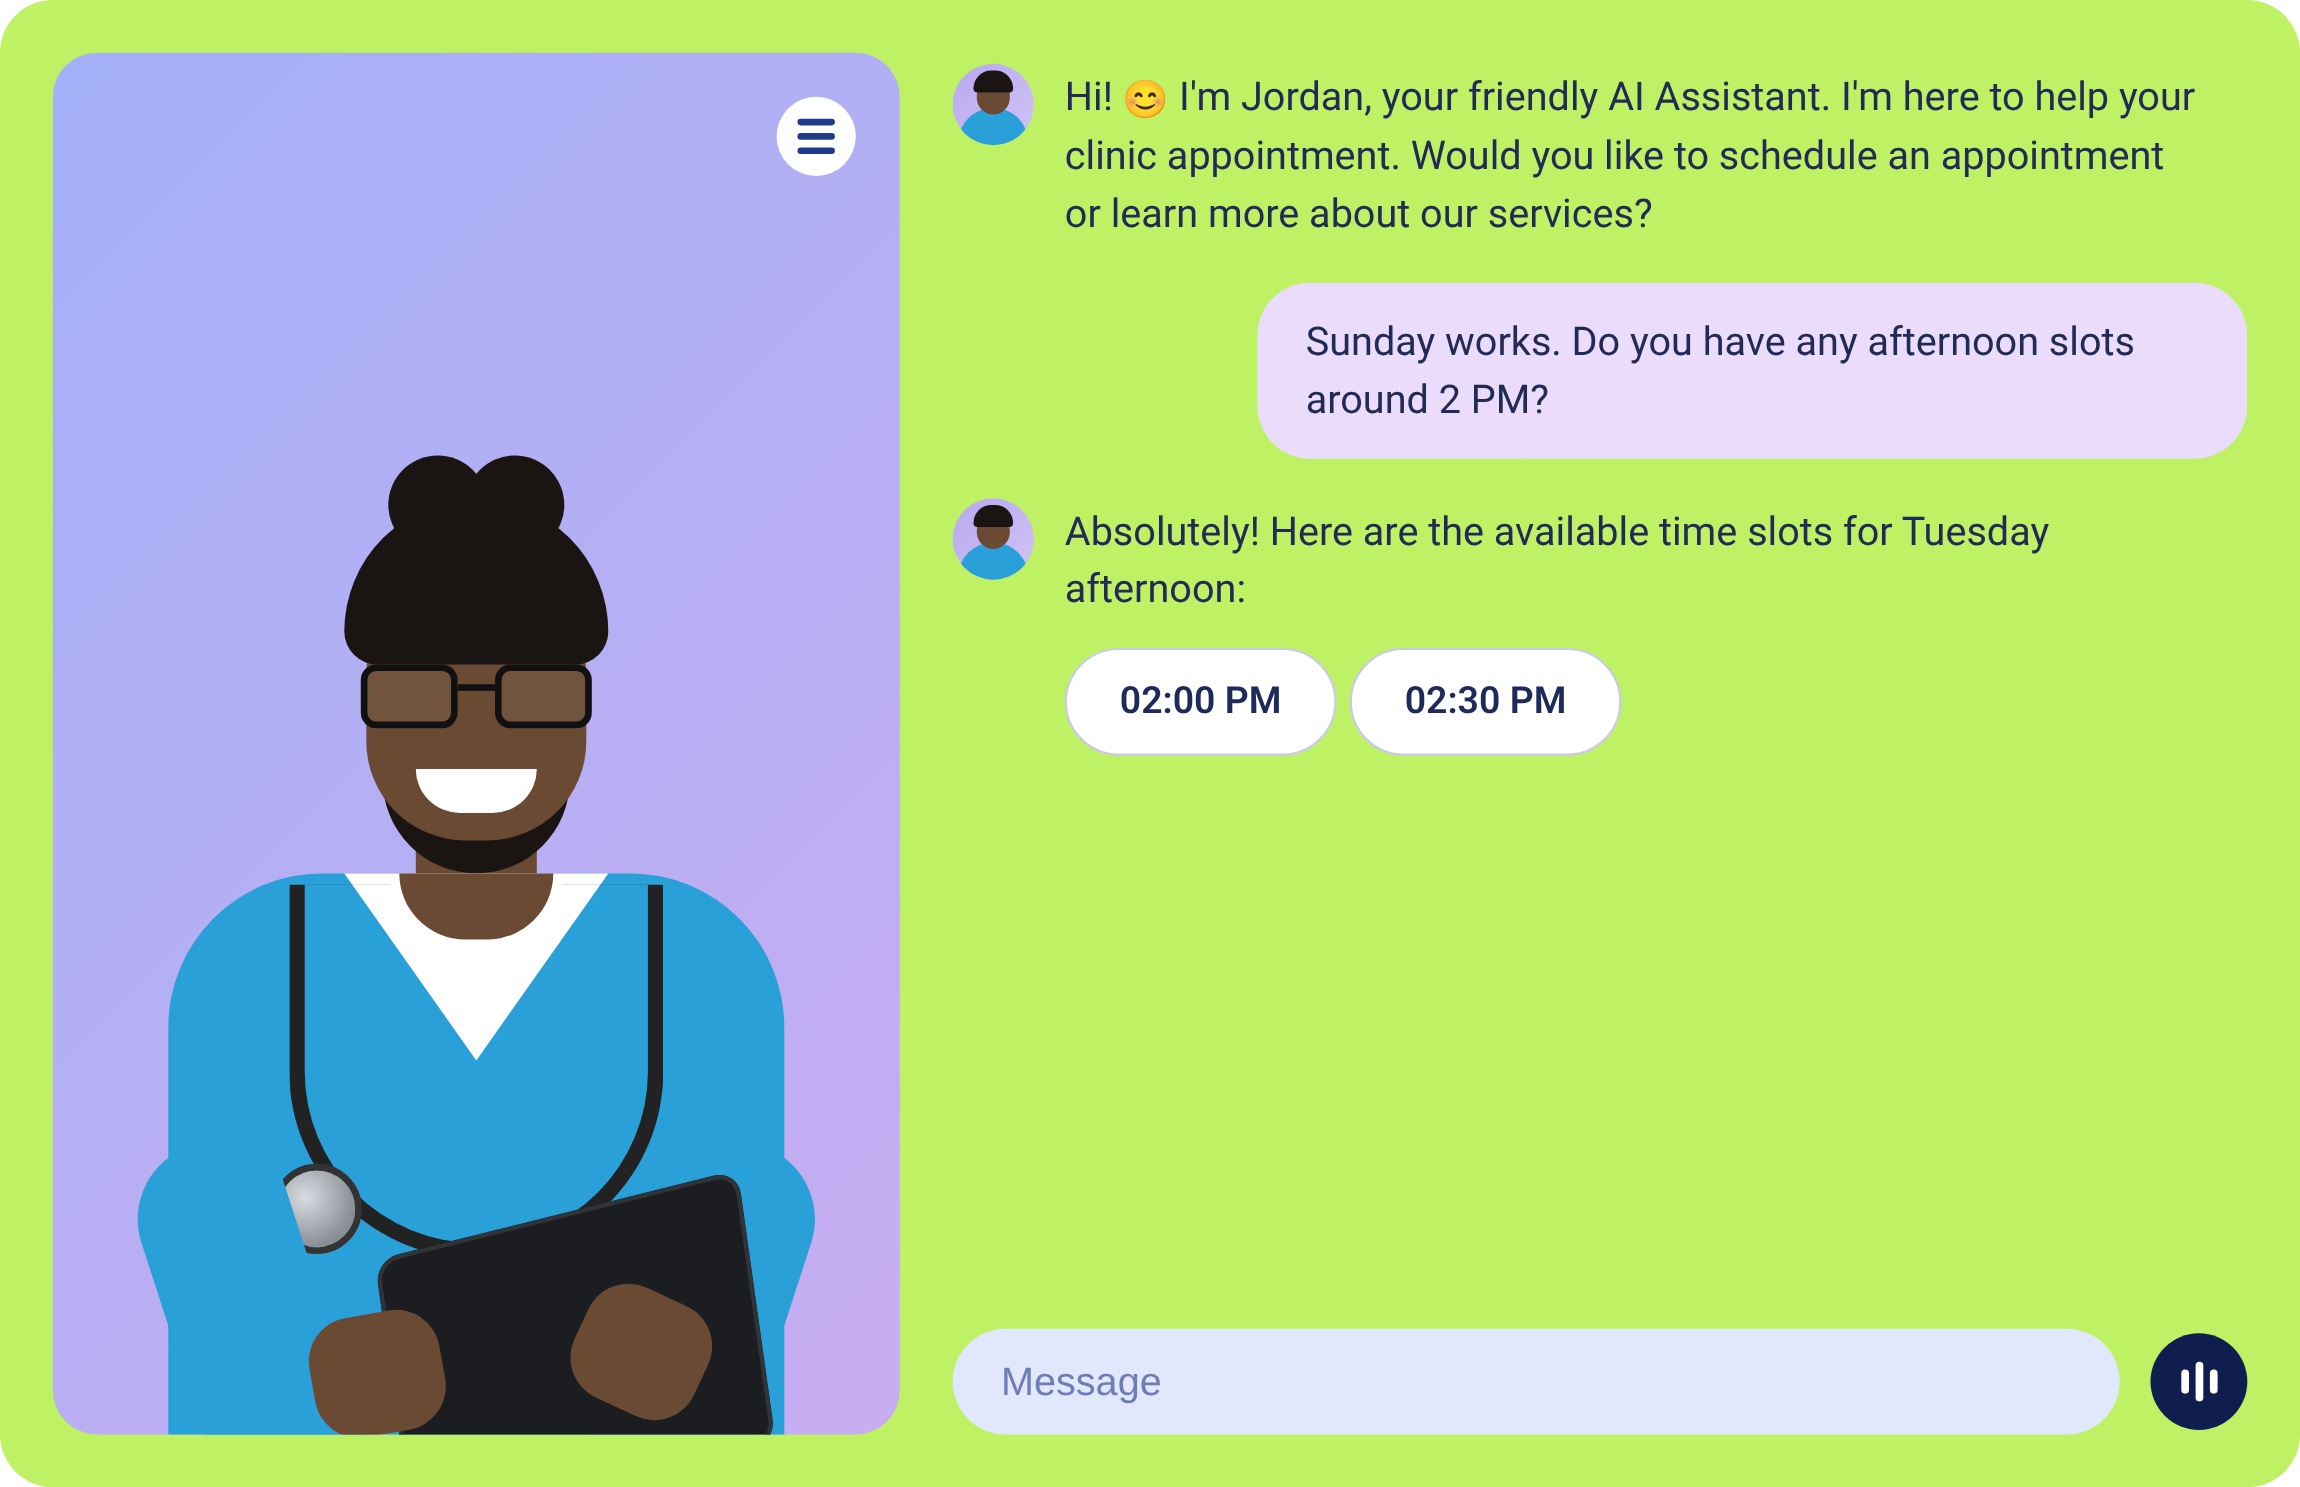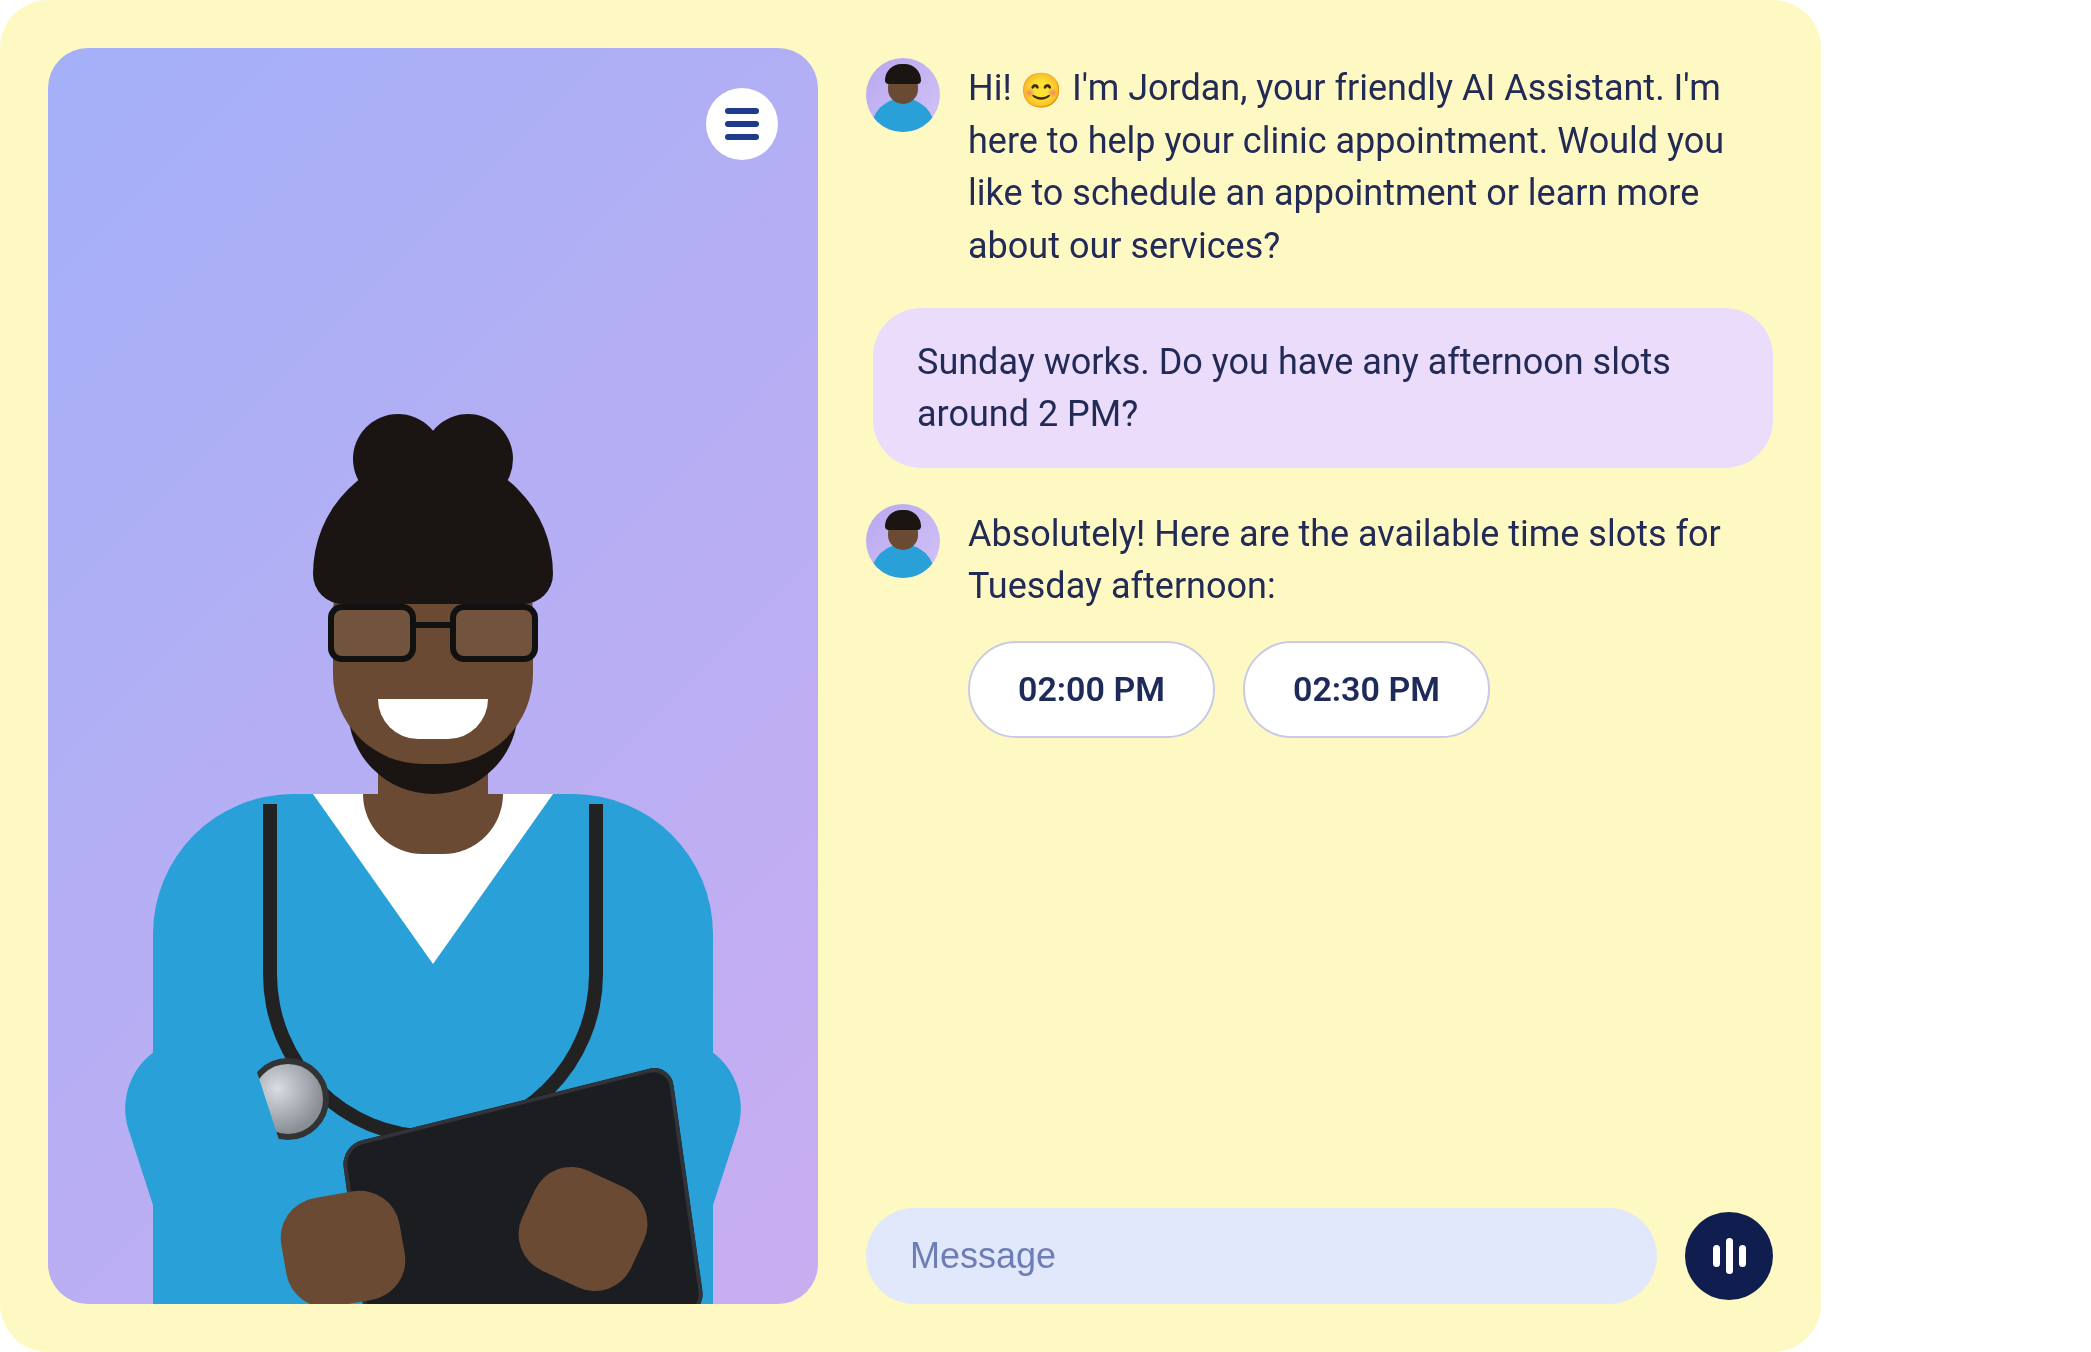--- a/index.html
+++ b/index.html
@@ -3,23 +3,23 @@
 <meta charset="utf-8">
 <style>
   * { box-sizing: border-box; margin: 0; padding: 0; }
   html, body { width: 100%; height: 100%; }
   body {
     font-family: -apple-system, BlinkMacSystemFont, "Segoe UI", Roboto, Helvetica, Arial, sans-serif;
     background: #fff;
     color: #1e2a5a;
   }
   .app {
-    width: 1821px;
+    width: 2091px;
     height: 1352px;
-    background: #fef9c3;
+    background: #bef264;
     border-radius: 48px;
     display: flex;
     padding: 48px;
     gap: 48px;
     position: relative;
     overflow: hidden;
   }
 
   
   .hero {
@@ -291,21 +291,21 @@
     color: #222a56;
     font-size: 36px;
     line-height: 1.45;
     padding: 28px 44px;
     border-radius: 48px;
     max-width: 900px;
   }
 
   .slot-row {
     display: flex;
-    gap: 28px;
+    gap: 12px;
     margin-top: 28px;
   }
   .slot {
     border: 2px solid #c9cbe6;
     border-radius: 999px;
     padding: 22px 48px;
     font-size: 34px;
     font-weight: 600;
     color: #1e2a5a;
     background: #fff;

